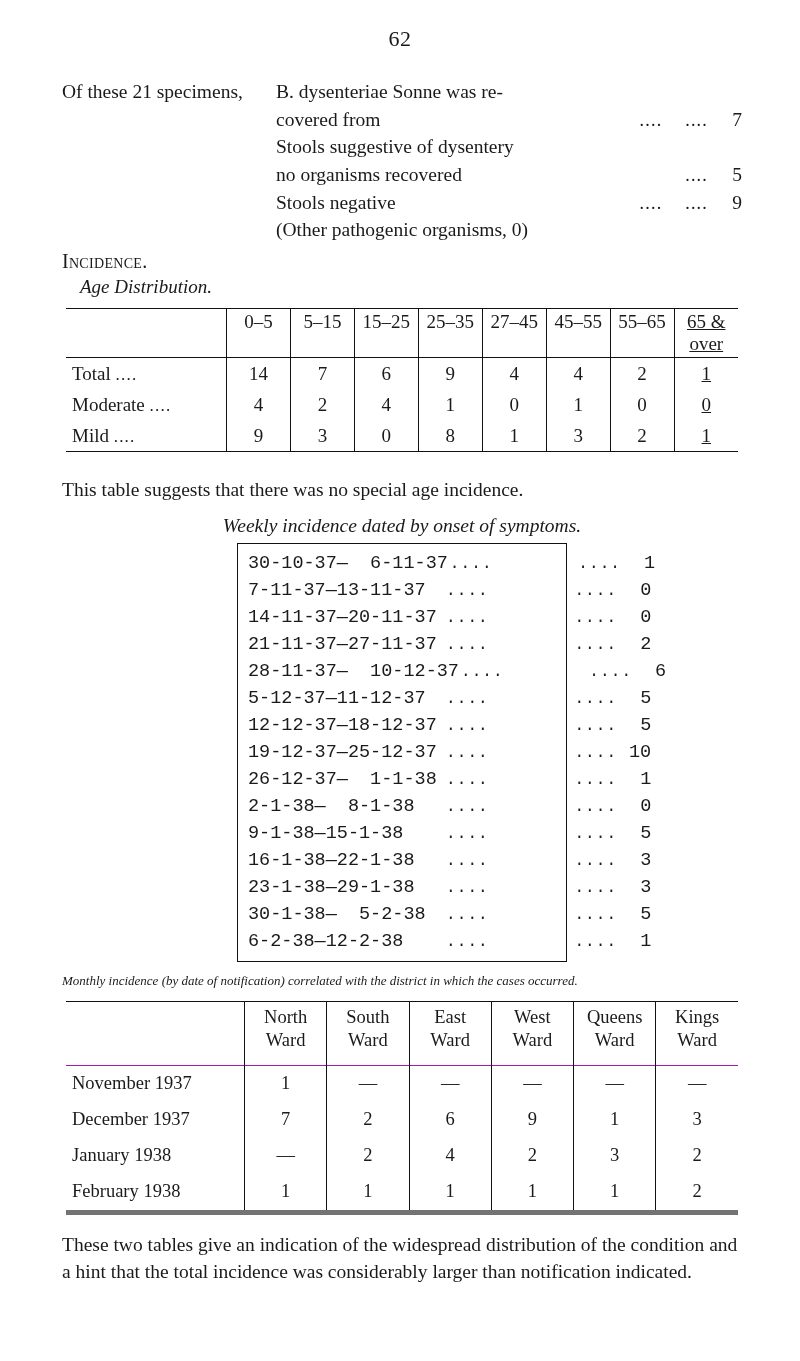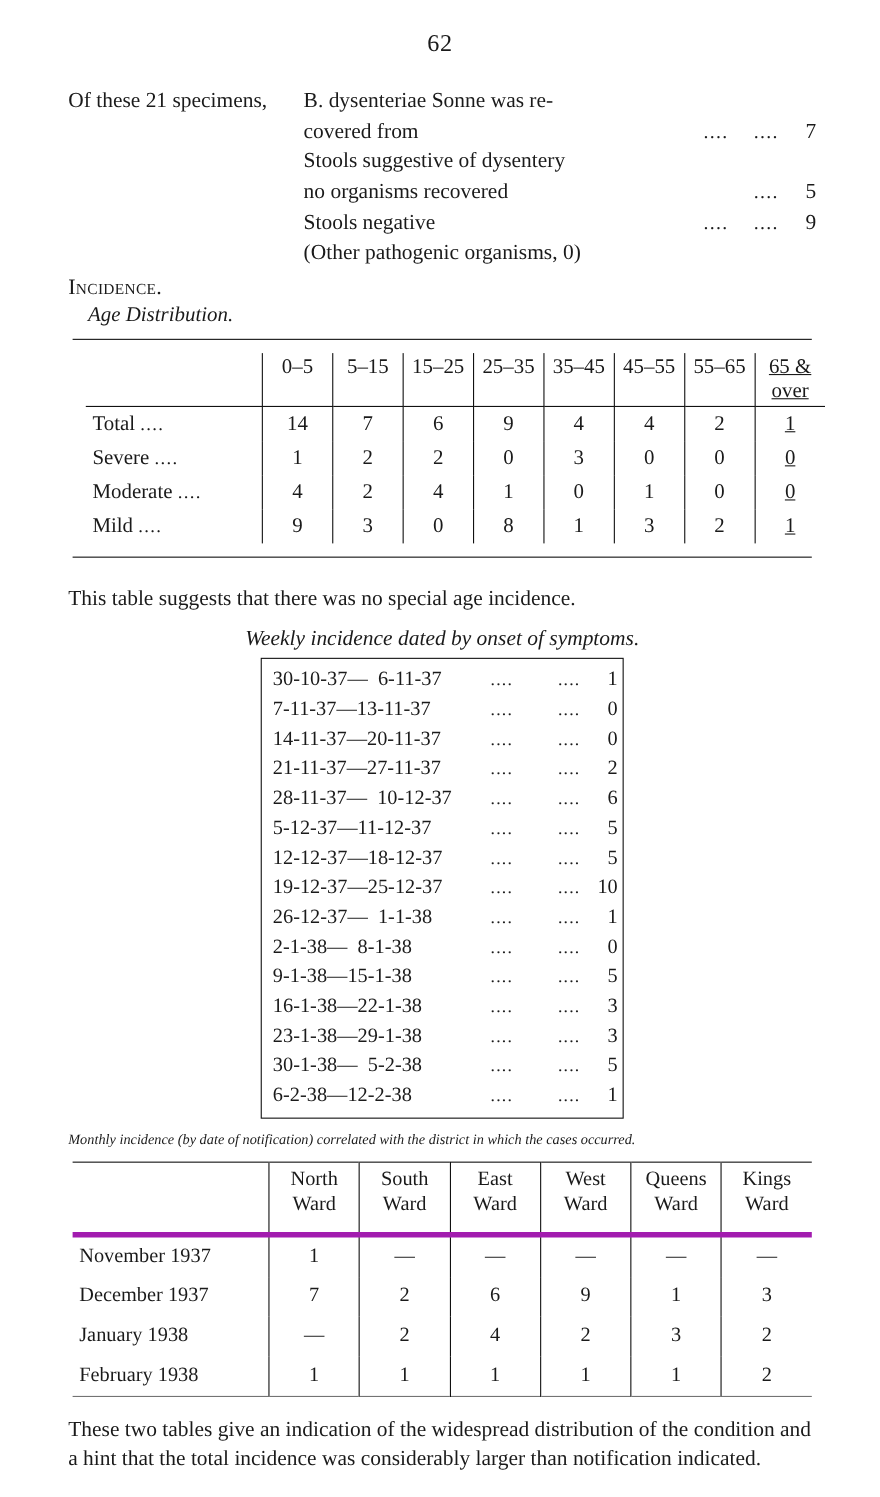--- a/index.html
+++ b/index.html
@@ -106,21 +106,21 @@
     width: 150px;
   }
   table.age .outer-r { border-right: none; text-decoration: underline; }
   .dotlead { letter-spacing: 1.2px; font-size: 17px; }
   .age-wrap {
     border-top: 1.5px solid #111;
     border-bottom: 1.5px solid #111;
     width: 672px;
     margin: 10px 0 0 4px;
   }
-  .age-wrap table.age { margin: 12px; width: 100%; }
+  .age-wrap table.age { margin: 0; width: 100%; }
   .head-sep { border-bottom: 1px solid #111; }
   .suggest {
     font-size: 19.5px;
     margin-top: 24px;
     line-height: 1.4;
   }
   .weekly-title {
     font-style: italic;
     font-size: 19.5px;
     margin-top: 12px;
@@ -133,20 +133,21 @@
     margin: 6px auto 0 auto;
     padding: 6px 10px 6px 10px;
     box-sizing: border-box;
     font-size: 18.5px;
     line-height: 1.46;
   }
   .wrow {
     display: flex;
     align-items: baseline;
     white-space: pre;
+    font-family: Liberation Mono, monospace;
   }
   .wrow .range { flex: 0 0 196px; }
   .wrow .wdots {
     flex: 1 1 auto;
     letter-spacing: 1.1px;
     font-size: 16px;
     text-align: left;
     padding-left: 2px;
   }
   .wrow .wnum {
@@ -182,22 +183,22 @@
     line-height: 1.28;
   }
   table.monthly .mlbl {
     text-align: left;
     padding-left: 6px;
     border-left: none;
     width: 168px;
   }
   table.monthly .outer-r { border-right: none; }
   .m-top { border-top: 1.5px solid #111; }
-  .m-headsep { border-bottom: 5px solid #a21caf; }
-  .m-bodysep { border-bottom: 1px solid #737373; }
+  .m-headsep { border-bottom: 1px solid #a21caf; }
+  .m-bodysep { border-bottom: 5px solid #737373; }
   .m-bot { border-bottom: 1.5px solid #111; }
   .closing {
     font-size: 19.5px;
     margin-top: 16px;
     line-height: 1.4;
   }
 </style>
 </head>
 <body>
 
@@ -251,54 +252,40 @@
 
     <div class="age-wrap">
       <table class="age">
         <thead>
           <tr>
             <th class="lbl head-sep"></th>
             <th class="head-sep">0–5</th>
             <th class="head-sep">5–15</th>
             <th class="head-sep">15–25</th>
             <th class="head-sep">25–35</th>
-            <th class="head-sep">35–45</th>
+            <th class="head-sep">27–45</th>
             <th class="head-sep">45–55</th>
             <th class="head-sep">55–65</th>
             <th class="head-sep outer-r">65 &amp; over</th>
           </tr>
         </thead>
         <tbody>
           <tr>
             <td class="lbl">
               <span>Total</span>
               <span class="dotlead">....</span>
             </td>
             <td>14</td>
             <td>7</td>
             <td>6</td>
             <td>9</td>
             <td>4</td>
             <td>4</td>
             <td>2</td>
             <td class="outer-r">1</td>
-          </tr>
-          <tr>
-            <td class="lbl">
-              <span>Severe</span>
-              <span class="dotlead">....</span>
-            </td>
-            <td>1</td>
-            <td>2</td>
-            <td>2</td>
-            <td>0</td>
-            <td>3</td>
-            <td>0</td>
-            <td>0</td>
-            <td class="outer-r">0</td>
           </tr>
           <tr>
             <td class="lbl">
               <span>Moderate</span>
               <span class="dotlead">....</span>
             </td>
             <td>4</td>
             <td>2</td>
             <td>4</td>
             <td>1</td>

